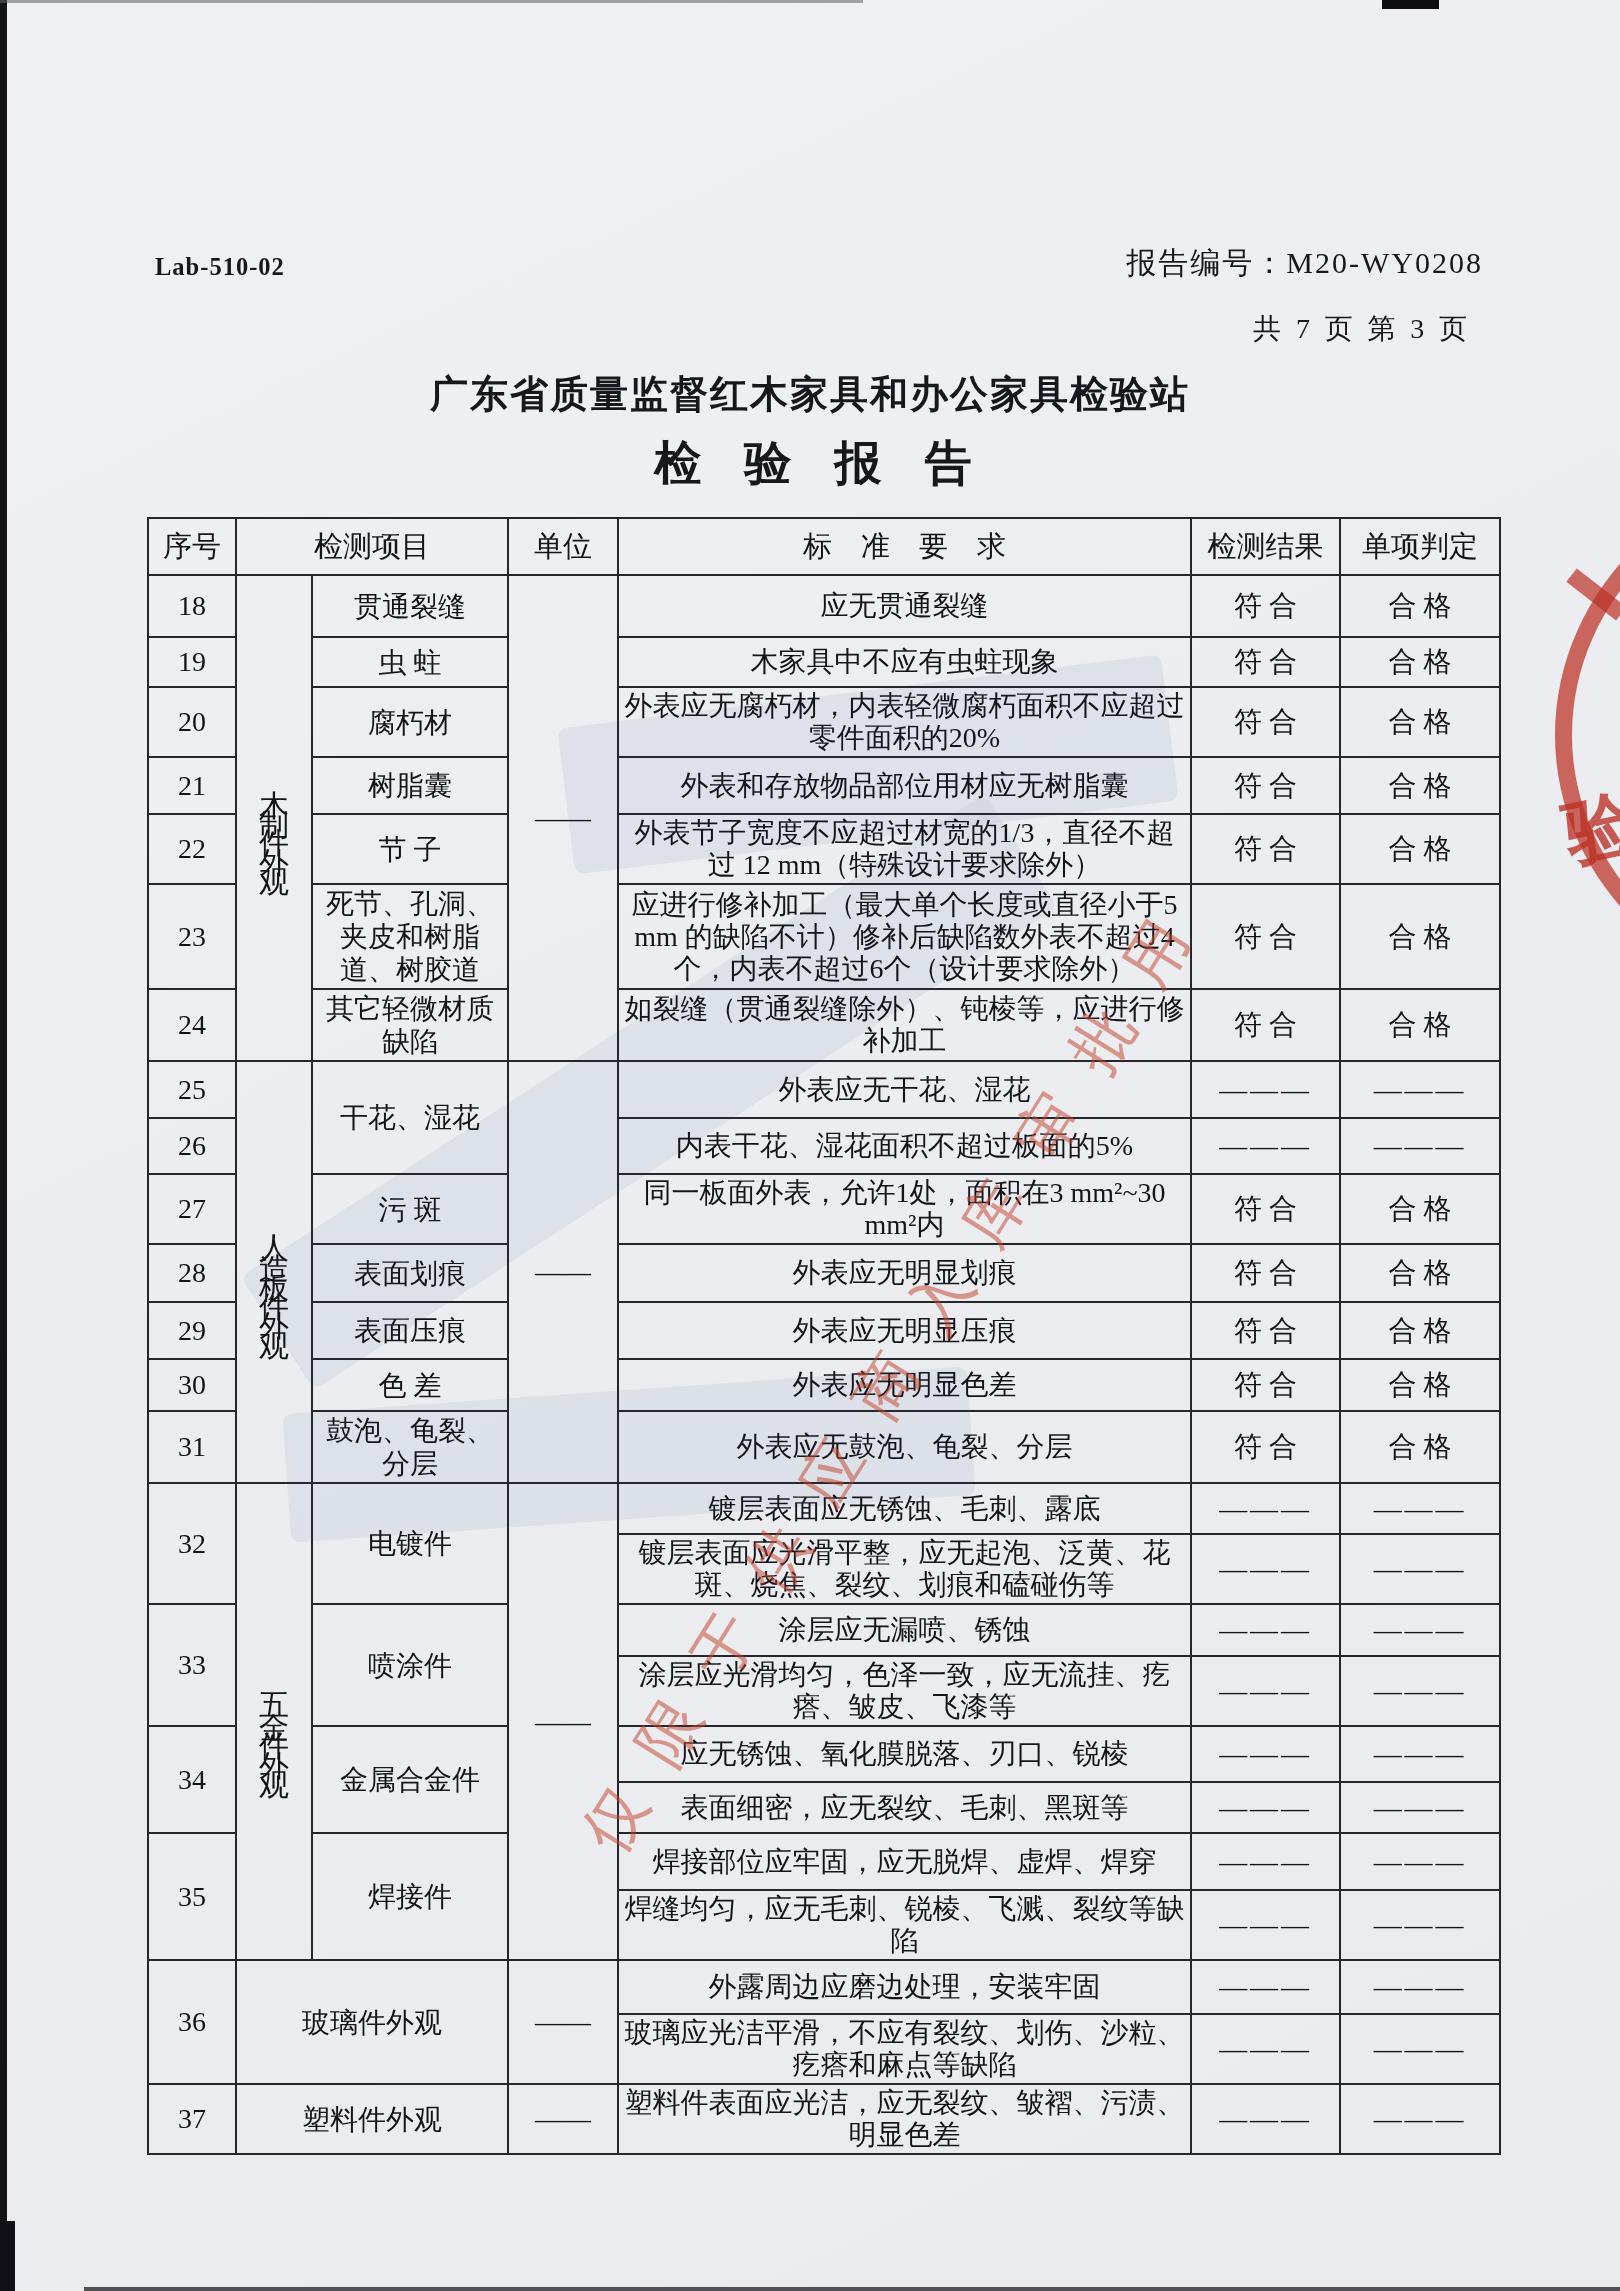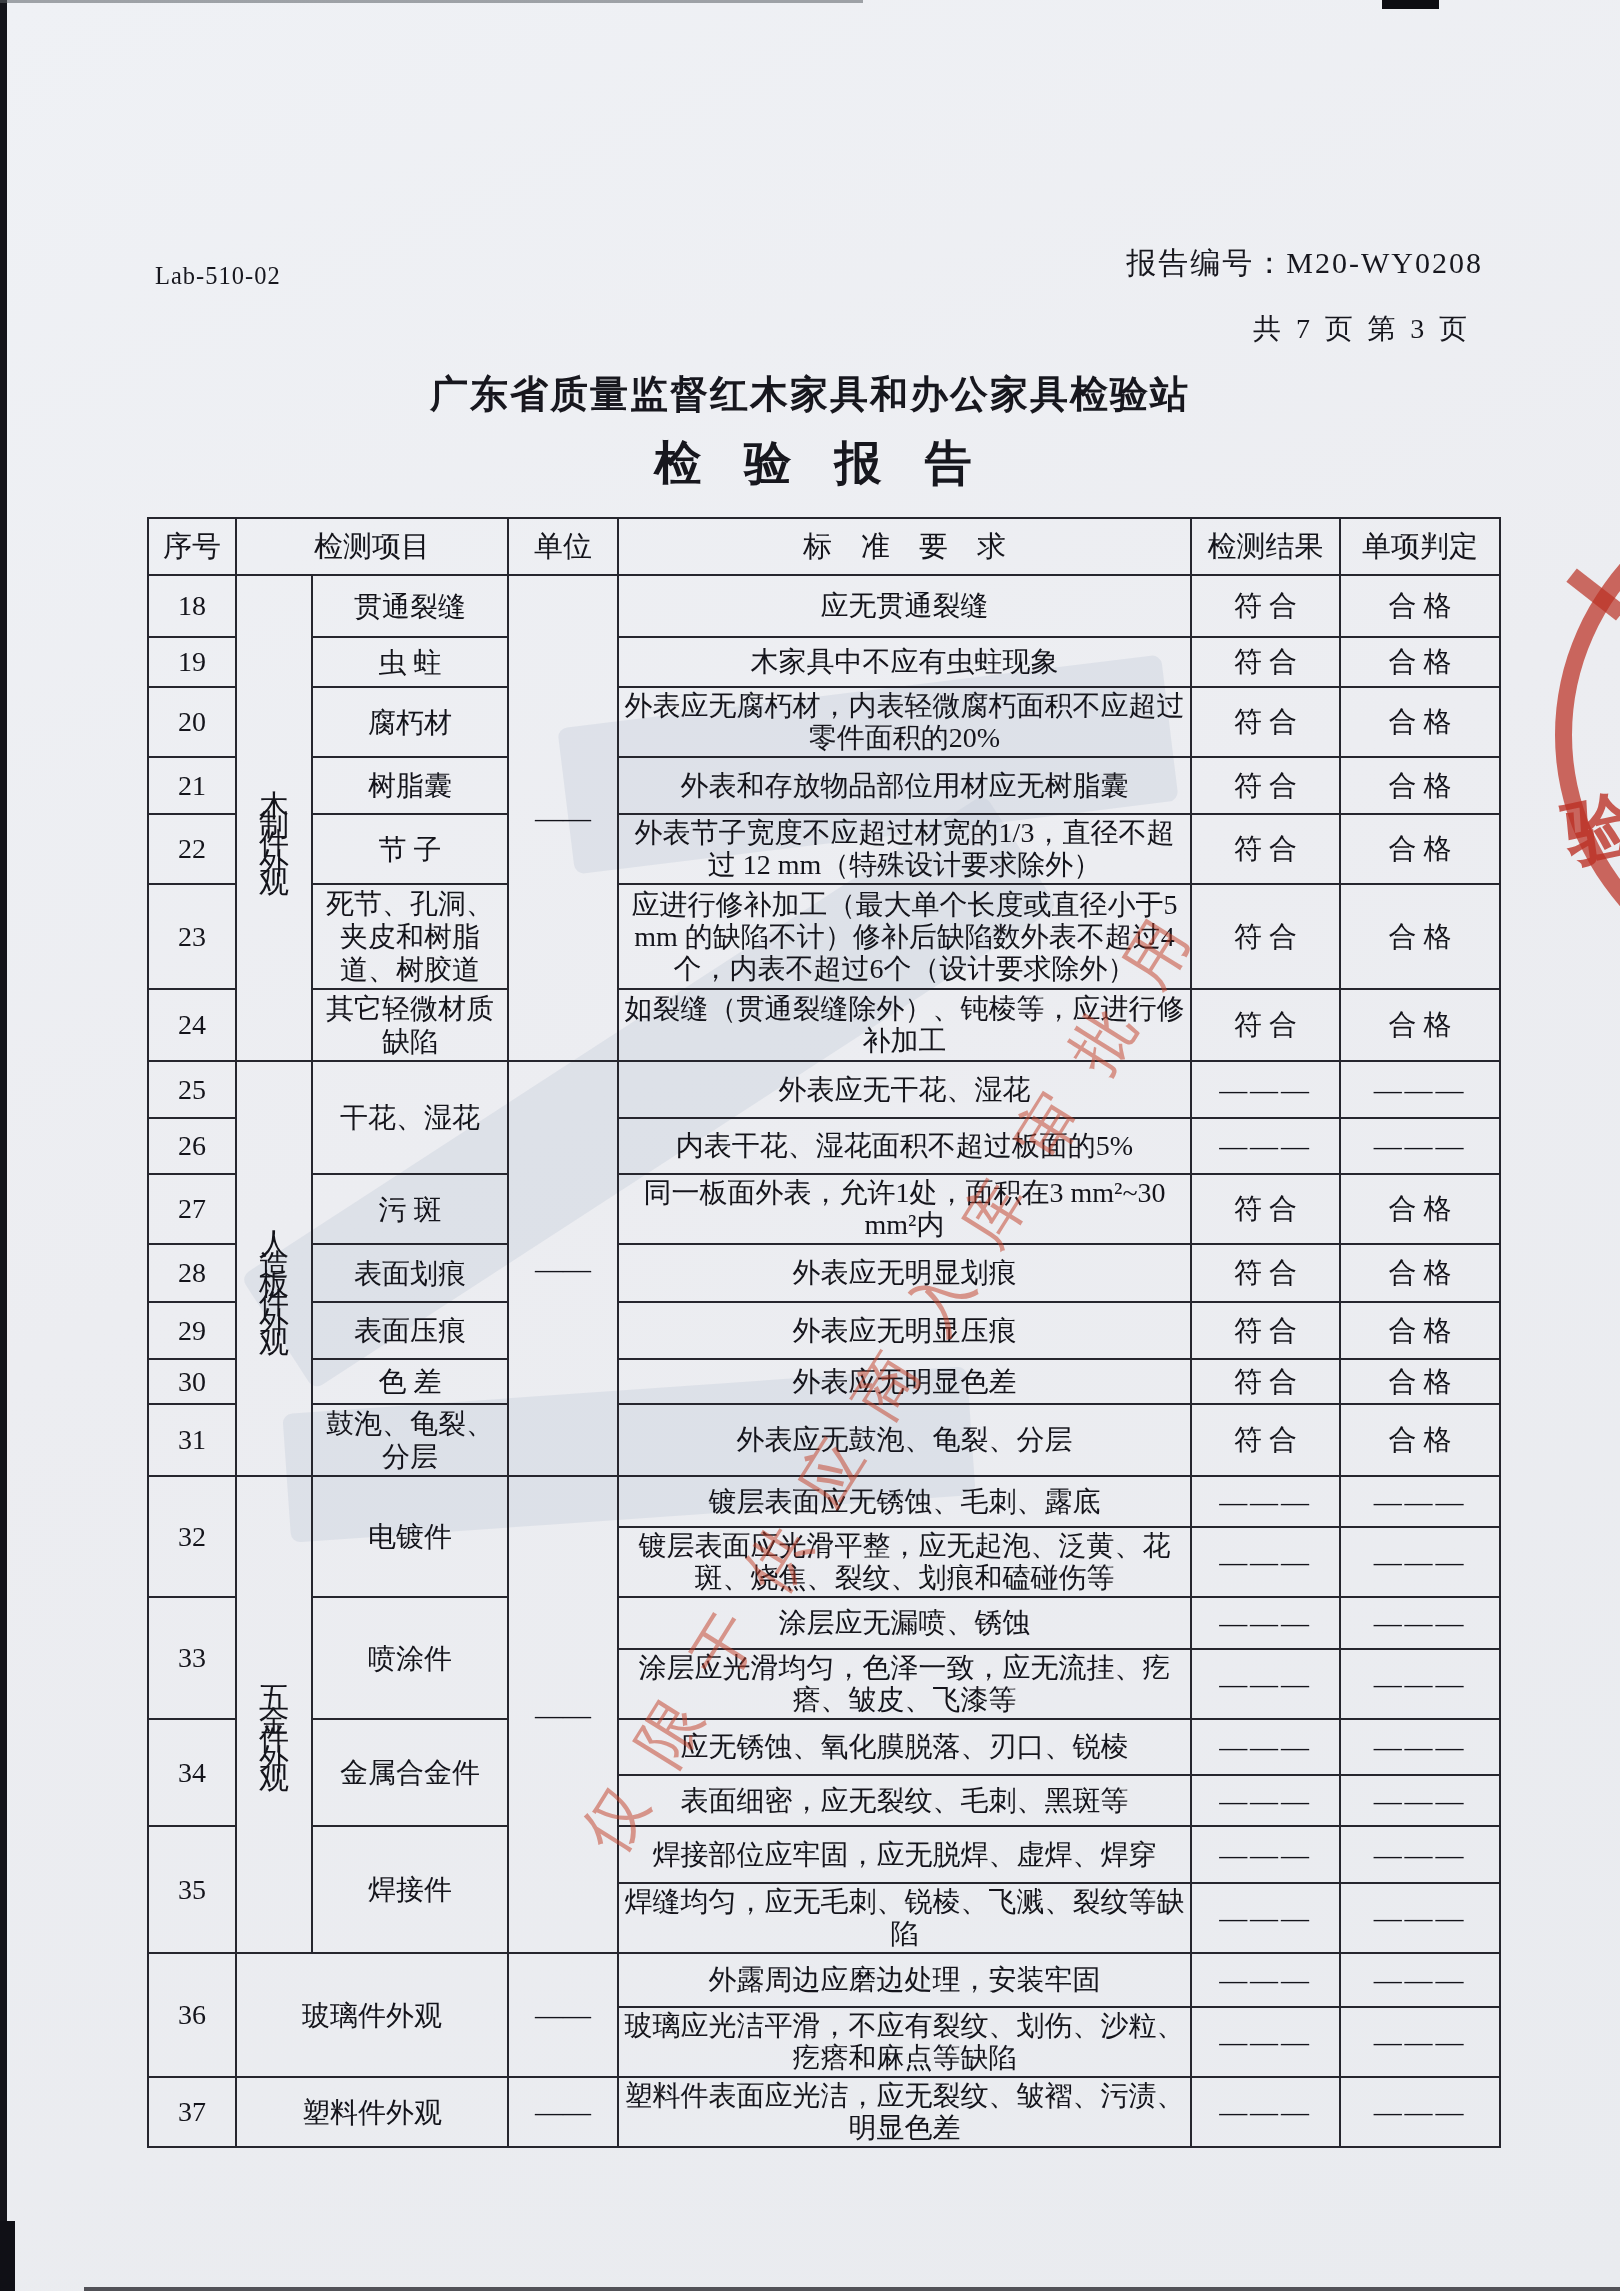--- a/index.html
+++ b/index.html
@@ -27,21 +27,21 @@
     transform:rotate(-58deg);transform-origin:center;
     font-size:63px;letter-spacing:39px;color:rgba(196,67,44,.52);
     white-space:nowrap;pointer-events:none;
   }
   
   .stamp-arc{position:absolute;left:1555px;top:463px;width:549px;height:510px;border:17.6px solid rgba(187,48,36,.72);border-radius:50%;z-index:3;}
   .stamp-bar{position:absolute;left:1565px;top:586px;width:63px;height:16.7px;background:rgba(187,48,36,.7);transform:rotate(38deg);z-index:3;}
   .stamp-char{position:absolute;left:1565px;top:780px;font-size:73px;font-weight:bold;color:rgba(187,48,36,.78);transform:rotate(-12deg);z-index:3;}
 
   
-  .form-code{position:absolute;left:155px;top:262px;font-size:24.5px;font-weight:normal;letter-spacing:1px;}
+  .form-code{position:absolute;left:155px;top:253px;font-size:24.5px;font-weight:bold;letter-spacing:1px;}
   .report-line{position:absolute;right:137px;top:243px;font-size:30px;letter-spacing:2px;}
   .pagination{position:absolute;right:149px;top:310px;font-size:28px;letter-spacing:3.9px;}
   .org-title{position:absolute;left:0;right:0;top:369px;text-align:center;font-size:38px;font-weight:bold;letter-spacing:2px;}
   .doc-title{position:absolute;left:21.6px;right:0;top:432px;text-align:center;font-size:47px;font-weight:bold;letter-spacing:15.7px;}
 
   
   table.report{
     position:absolute;left:147px;top:517px;width:1353px;z-index:2;
     border-collapse:collapse;table-layout:fixed;background:transparent;
   }
@@ -184,21 +184,21 @@
         <td class="res">符 合</td>
         <td class="jdg">合 格</td>
       </tr>
       <tr style="height: 57px;">
         <td class="no">29</td>
         <td class="item">表面压痕</td>
         <td class="std">外表应无明显压痕</td>
         <td class="res">符 合</td>
         <td class="jdg">合 格</td>
       </tr>
-      <tr style="height: 45px;">
+      <tr style="height: 52px;">
         <td class="no">30</td>
         <td class="item">色 差</td>
         <td class="std">外表应无明显色差</td>
         <td class="res">符 合</td>
         <td class="jdg">合 格</td>
       </tr>
       <tr style="height: 67px;">
         <td class="no">31</td>
         <td class="item">鼓泡、龟裂、分层</td>
         <td class="std">外表应无鼓泡、龟裂、分层</td>

